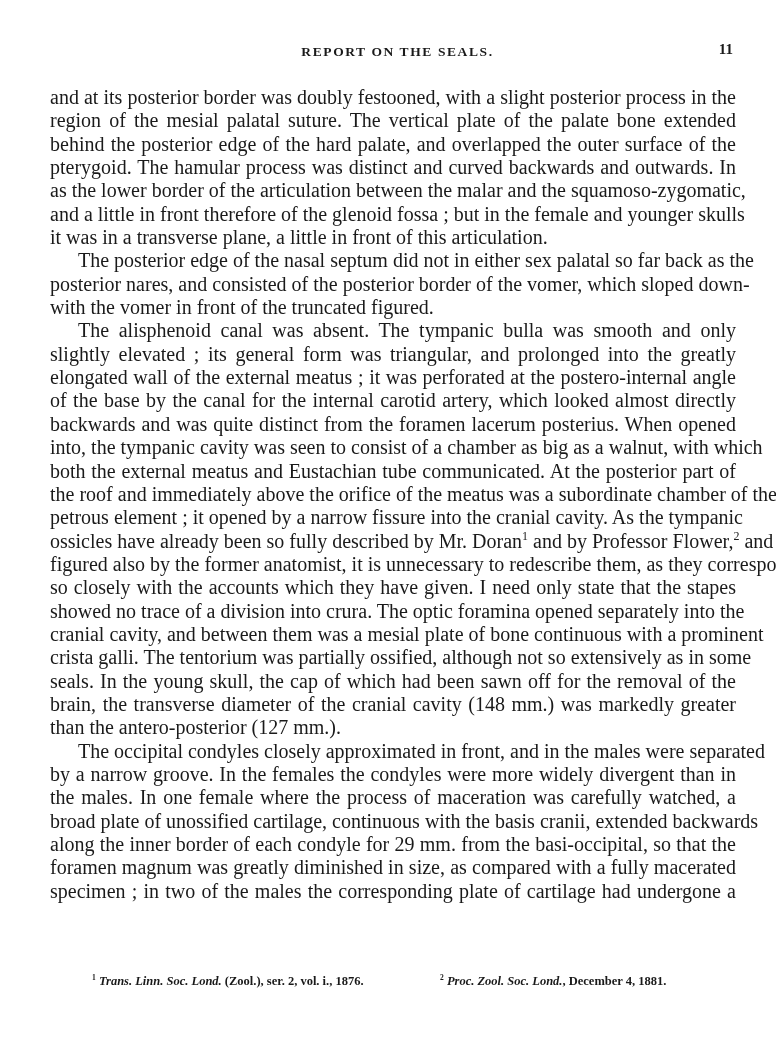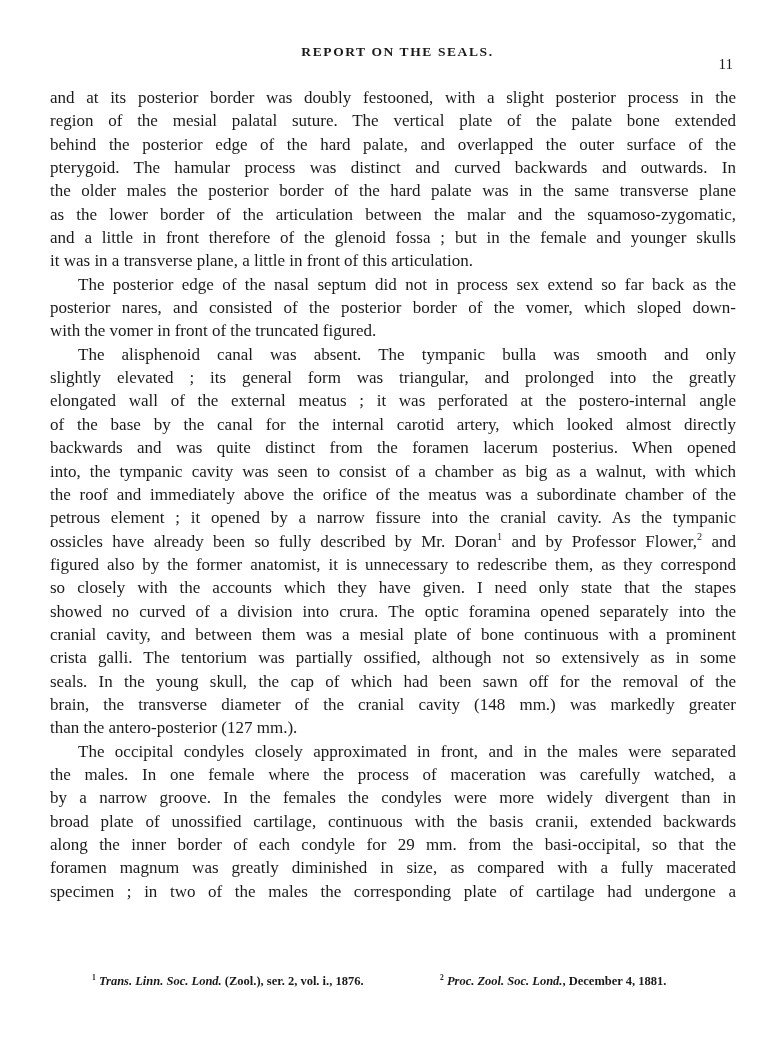--- a/index.html
+++ b/index.html
@@ -33,30 +33,30 @@
     text-align: center;
     font-size: 13.5px;
     letter-spacing: 1.6px;
     font-weight: bold;
     top: 4px;
     padding-left: 10px;
   }
   .page-number {
     position: absolute;
     right: 2px;
-    top: 16px;
+    top: 1px;
     font-size: 15px;
-    font-weight: normal;
+    font-weight: bold;
   }
   .body-text {
     position: absolute;
     top: 86px;
     left: 50px;
     width: 686px;
-    font-size: 17px;
+    font-size: 20px;
     line-height: 23.35px;
   }
   .body-text p {
     margin: 0;
     text-align: justify;
     text-align-last: auto;
   }
   .body-text p .line {
     display: block;
     text-align: justify;
@@ -102,53 +102,53 @@
     <div class="running-title">REPORT ON THE SEALS.</div>
     <div class="page-number">11</div>
   </div>
 
   <div class="body-text" id="body-text">
       <p>
         <span class="line first">and at its posterior border was doubly festooned, with a slight posterior process in the</span>
         <span class="line">region of the mesial palatal suture.  The vertical plate of the palate bone extended</span>
         <span class="line">behind the posterior edge of the hard palate, and overlapped the outer surface of the</span>
         <span class="line">pterygoid.  The hamular process was distinct and curved backwards and outwards.  In</span>
-        <span class="line">the older males the posterior border of the hard palate was in the same transverse plane</span>
         <span class="line">as the lower border of the articulation between the malar and the squamoso-zygomatic,</span>
         <span class="line">and a little in front therefore of the glenoid fossa ; but in the female and younger skulls</span>
         <span class="line last">it was in a transverse plane, a little in front of this articulation.</span>
       </p>
       <p class="indent">
-        <span class="line first">The posterior edge of the nasal septum did not in process sex extend so far back as the</span>
+        <span class="line first">The posterior edge of the nasal septum did not in either sex palatal so far back as the</span>
         <span class="line">posterior nares, and consisted of the posterior border of the vomer, which sloped down-</span>
         <span class="line last">with the vomer in front of the truncated figured.</span>
       </p>
       <p class="indent">
         <span class="line first">The alisphenoid canal was absent.  The tympanic bulla was smooth and only</span>
         <span class="line">slightly elevated ; its general form was triangular, and prolonged into the greatly</span>
         <span class="line">elongated wall of the external meatus ; it was perforated at the postero-internal angle</span>
         <span class="line">of the base by the canal for the internal carotid artery, which looked almost directly</span>
         <span class="line">backwards and was quite distinct from the foramen lacerum posterius.  When opened</span>
         <span class="line">into, the tympanic cavity was seen to consist of a chamber as big as a walnut, with which</span>
+        <span class="line">both the external meatus and Eustachian tube communicated.  At the posterior part of</span>
         <span class="line">the roof and immediately above the orifice of the meatus was a subordinate chamber of the</span>
         <span class="line">petrous element ; it opened by a narrow fissure into the cranial cavity.  As the tympanic</span>
         <span class="line">ossicles have already been so fully described by Mr. Doran<sup>1</sup> and by Professor Flower,<sup>2</sup> and</span>
         <span class="line">figured also by the former anatomist, it is unnecessary to redescribe them, as they correspond</span>
         <span class="line">so closely with the accounts which they have given.  I need only state that the stapes</span>
-        <span class="line">showed no curved of a division into crura.  The optic foramina opened separately into the</span>
+        <span class="line">showed no trace of a division into crura.  The optic foramina opened separately into the</span>
         <span class="line">cranial cavity, and between them was a mesial plate of bone continuous with a prominent</span>
         <span class="line">crista galli.  The tentorium was partially ossified, although not so extensively as in some</span>
         <span class="line">seals.  In the young skull, the cap of which had been sawn off for the removal of the</span>
         <span class="line">brain, the transverse diameter of the cranial cavity (148 mm.) was markedly greater</span>
         <span class="line last">than the antero-posterior (127 mm.).</span>
       </p>
       <p class="indent">
         <span class="line first">The occipital condyles closely approximated in front, and in the males were separated</span>
+        <span class="line">by a narrow groove.  In the females the condyles were more widely divergent than in</span>
         <span class="line">the males.  In one female where the process of maceration was carefully watched, a</span>
-        <span class="line">by a narrow groove.  In the females the condyles were more widely divergent than in</span>
         <span class="line">broad plate of unossified cartilage, continuous with the basis cranii, extended backwards</span>
         <span class="line">along the inner border of each condyle for 29 mm. from the basi-occipital, so that the</span>
         <span class="line">foramen magnum was greatly diminished in size, as compared with a fully macerated</span>
         <span class="line">specimen ; in two of the males the corresponding plate of cartilage had undergone a</span>
       </p>
     </div>
 
   <div class="footnotes">
     <div class="footnote fn1">
       <sup>1</sup>

